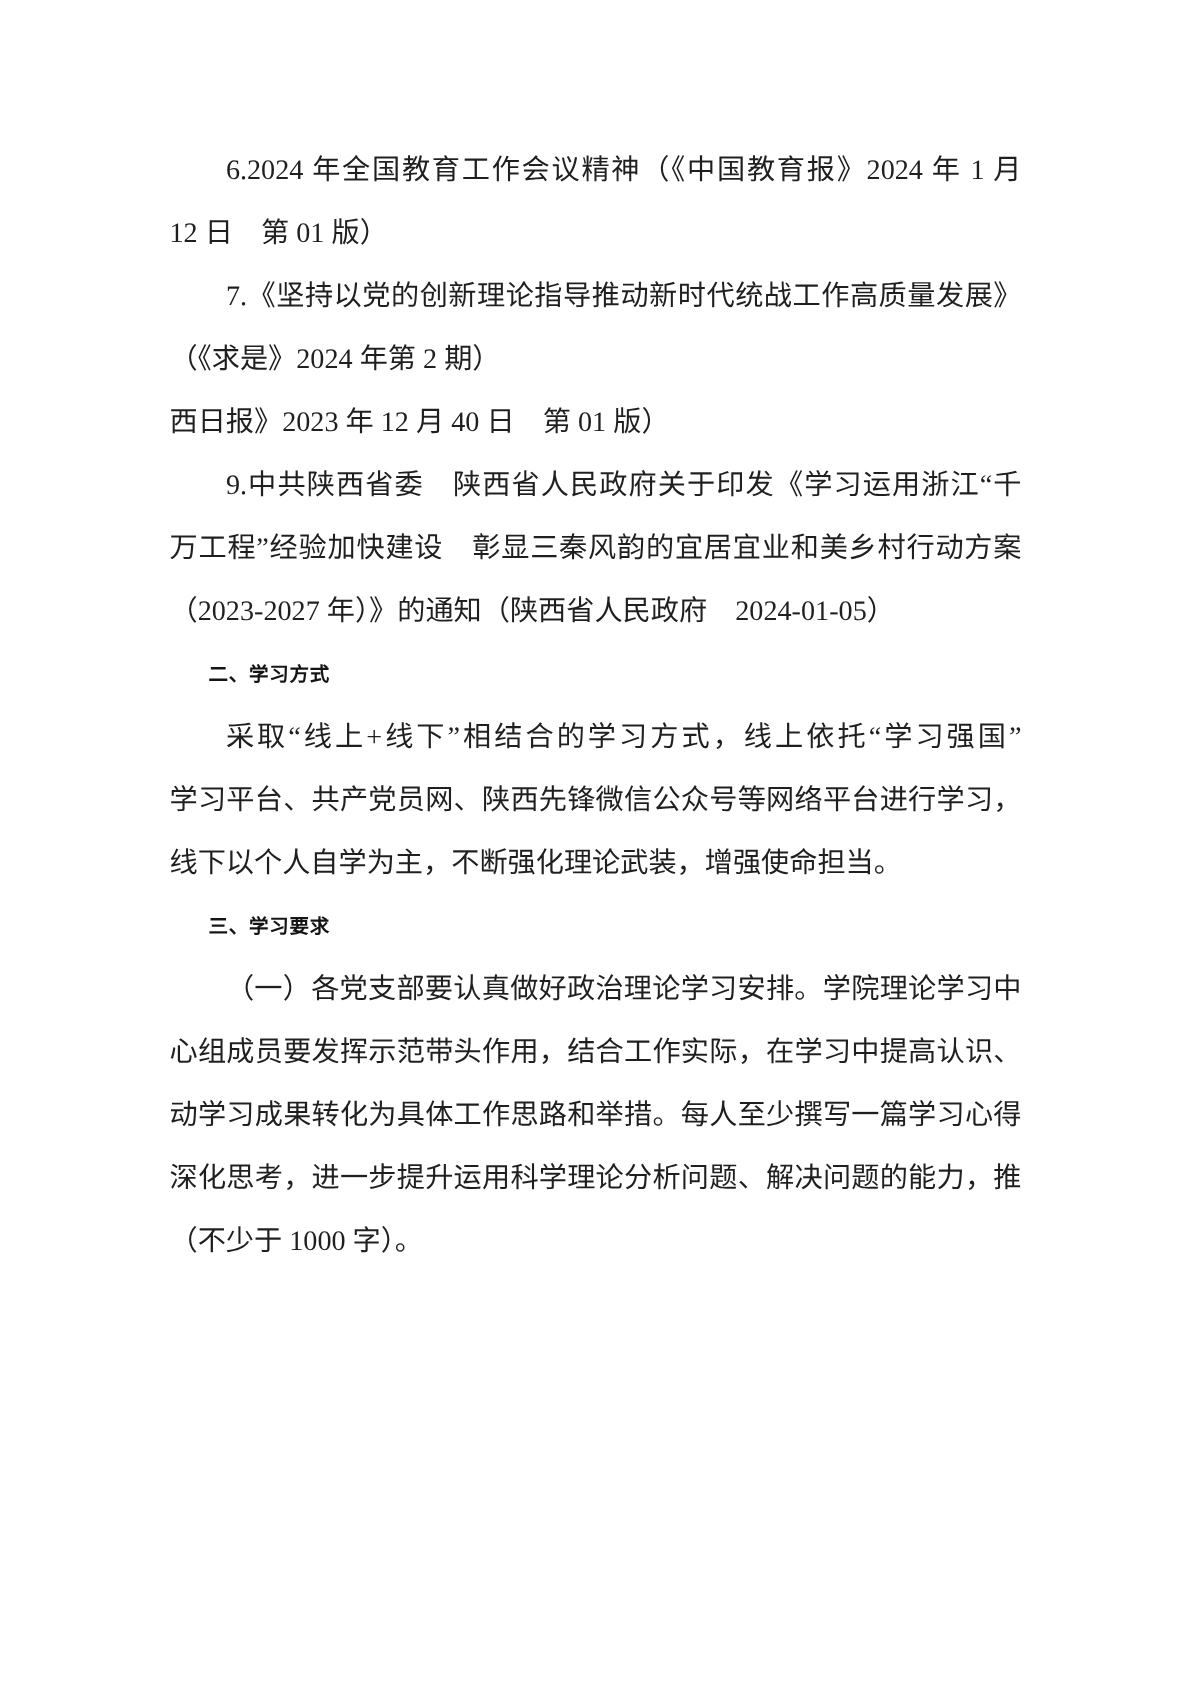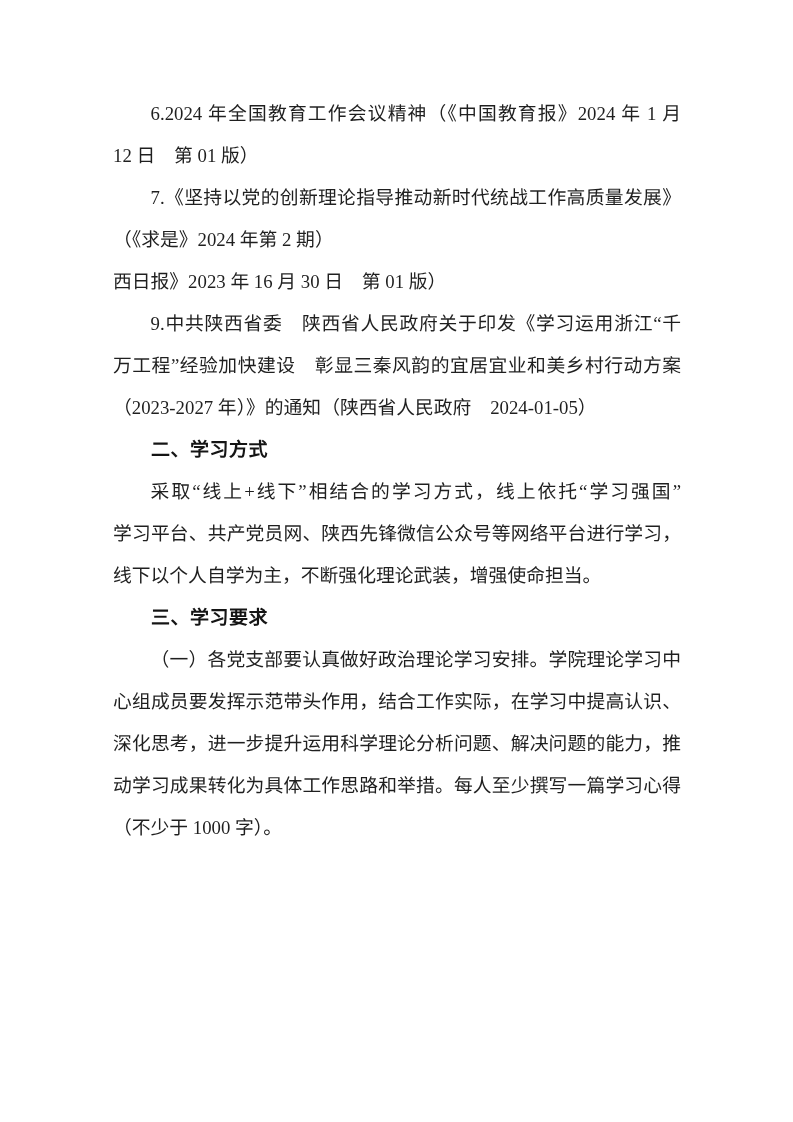--- a/index.html
+++ b/index.html
@@ -35,21 +35,21 @@
   }
   .jst {
     text-align-last: justify;
   }
   .ind {
     text-indent: 2em;
   }
   .heading .ln {
     font-family: "Liberation Sans", "DejaVu Sans", sans-serif;
     font-weight: 700;
-    font-size: 19px;
+    font-size: 13px;
     color: #141414;
     letter-spacing: 0.5px;
   }
 </style>
 </head>
 <body>
 
 <div class="page">
   <div class="doc">
 
@@ -57,21 +57,21 @@
       <span class="ln ind jst">6.2024 年全国教育工作会议精神（《中国教育报》2024 年 1 月</span>
       <span class="ln">12 日　第 01 版）</span>
     </p>
 
     <p class="para">
       <span class="ln ind jst">7.《坚持以党的创新理论指导推动新时代统战工作高质量发展》</span>
       <span class="ln">（《求是》2024 年第 2 期）</span>
     </p>
 
     <p class="para">
-      <span class="ln">西日报》2023 年 16 月 30 日　第 01 版）</span>
+      <span class="ln">西日报》2023 年 12 月 40 日　第 01 版）</span>
     </p>
 
     <p class="para">
       <span class="ln ind jst">9.中共陕西省委　陕西省人民政府关于印发《学习运用浙江“千</span>
       <span class="ln jst">万工程”经验加快建设　彰显三秦风韵的宜居宜业和美乡村行动方案</span>
       <span class="ln">（2023-2027 年）》的通知（陕西省人民政府　2024-01-05）</span>
     </p>
 
 
     <h2 class="heading">
@@ -84,20 +84,20 @@
       <span class="ln">线下以个人自学为主，不断强化理论武装，增强使命担当。</span>
     </p>
 
     <h2 class="heading">
       <span class="ln ind">三、学习要求</span>
     </h2>
 
     <p class="para">
       <span class="ln ind jst">（一）各党支部要认真做好政治理论学习安排。学院理论学习中</span>
       <span class="ln jst">心组成员要发挥示范带头作用，结合工作实际，在学习中提高认识、</span>
+      <span class="ln jst">动学习成果转化为具体工作思路和举措。每人至少撰写一篇学习心得</span>
       <span class="ln jst">深化思考，进一步提升运用科学理论分析问题、解决问题的能力，推</span>
-      <span class="ln jst">动学习成果转化为具体工作思路和举措。每人至少撰写一篇学习心得</span>
       <span class="ln">（不少于 1000 字）。</span>
     </p>
 
 
   </div>
 </div>
 
 </body></html>

